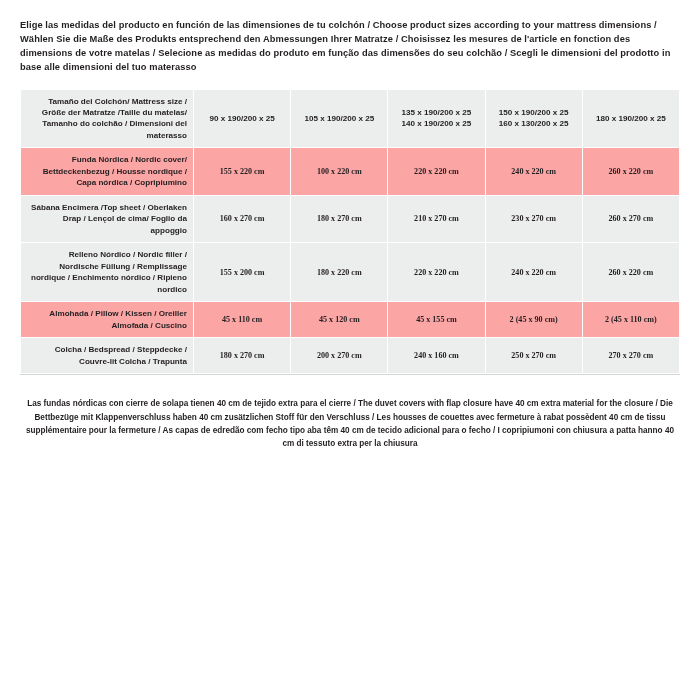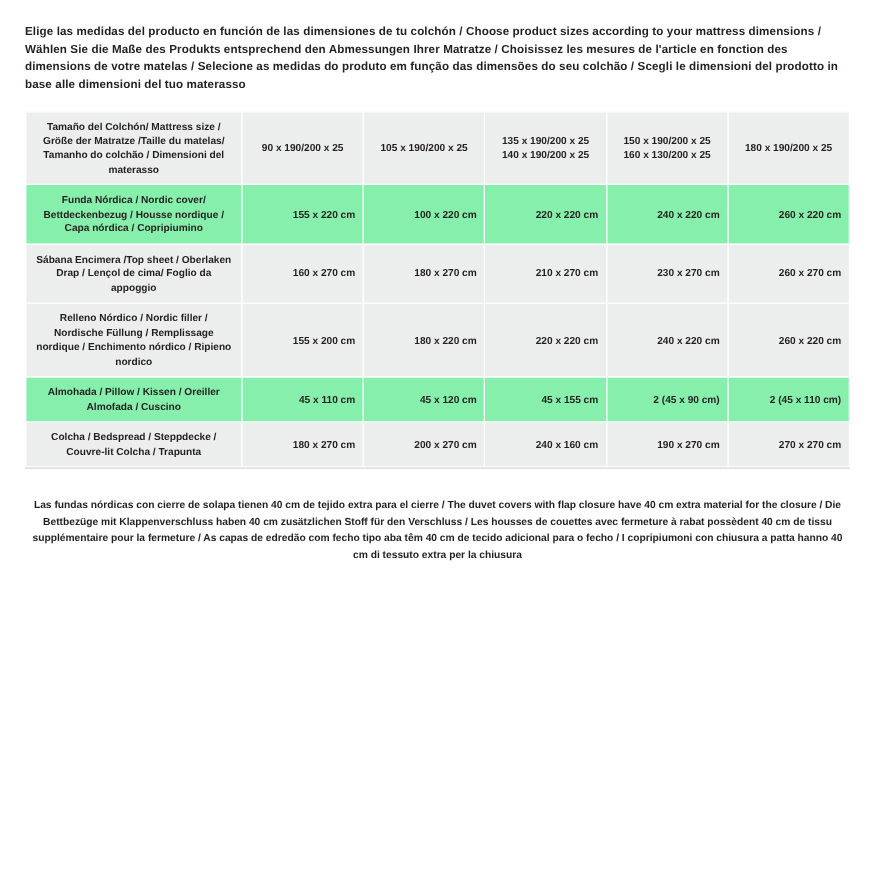--- a/index.html
+++ b/index.html
@@ -40,30 +40,31 @@
     vertical-align: middle;
     padding: 6px 6px;
     font-size: 8.1px;
     font-weight: bold;
     line-height: 1.42;
   }
   .row-shade td {
     background: #eceded;
   }
   .row-plain td {
-    background: #86efac;
+    background: #fca5a5;
   }
   td.label-cell {
-    text-align: center;
+    text-align: right;
     width: 160px;
     padding-left: 4px;
     padding-right: 8px;
   }
   td.val-cell {
-    text-align: right;
+    text-align: center;
+    font-family: Liberation Serif, serif;
   }
   td.header-cell {
     text-align: center;
     line-height: 1.5;
   }
   .rowline {
     display: block;
   }
   .footer {
     margin-top: 14px;
@@ -147,21 +148,21 @@
         <td class="val-cell">45 x 155 cm</td>
         <td class="val-cell">2 (45 x 90 cm)</td>
         <td class="val-cell">2 (45 x 110 cm)</td>
       </tr>
 
       <tr class="row-shade">
         <td class="label-cell">Colcha / Bedspread / Steppdecke / Couvre-lit Colcha / Trapunta</td>
         <td class="val-cell">180 x 270 cm</td>
         <td class="val-cell">200 x 270 cm</td>
         <td class="val-cell">240 x 160 cm</td>
-        <td class="val-cell">190 x 270 cm</td>
+        <td class="val-cell">250 x 270 cm</td>
         <td class="val-cell">270 x 270 cm</td>
       </tr>
 
     </tbody>
   </table>
 
   <div class="divider"></div>
   <div class="footer">Las fundas nórdicas con cierre de solapa tienen 40 cm de tejido extra para el cierre  /  The duvet covers with flap closure have 40 cm extra material for the closure / Die Bettbezüge mit Klappenverschluss haben 40 cm zusätzlichen Stoff für den Verschluss / Les housses de couettes avec fermeture à rabat possèdent 40 cm de tissu supplémentaire pour la fermeture / As capas de edredão com fecho tipo aba têm 40 cm de tecido adicional para o fecho / I copripiumoni con chiusura a patta hanno 40 cm di tessuto extra per la chiusura</div>
 
 </div>

